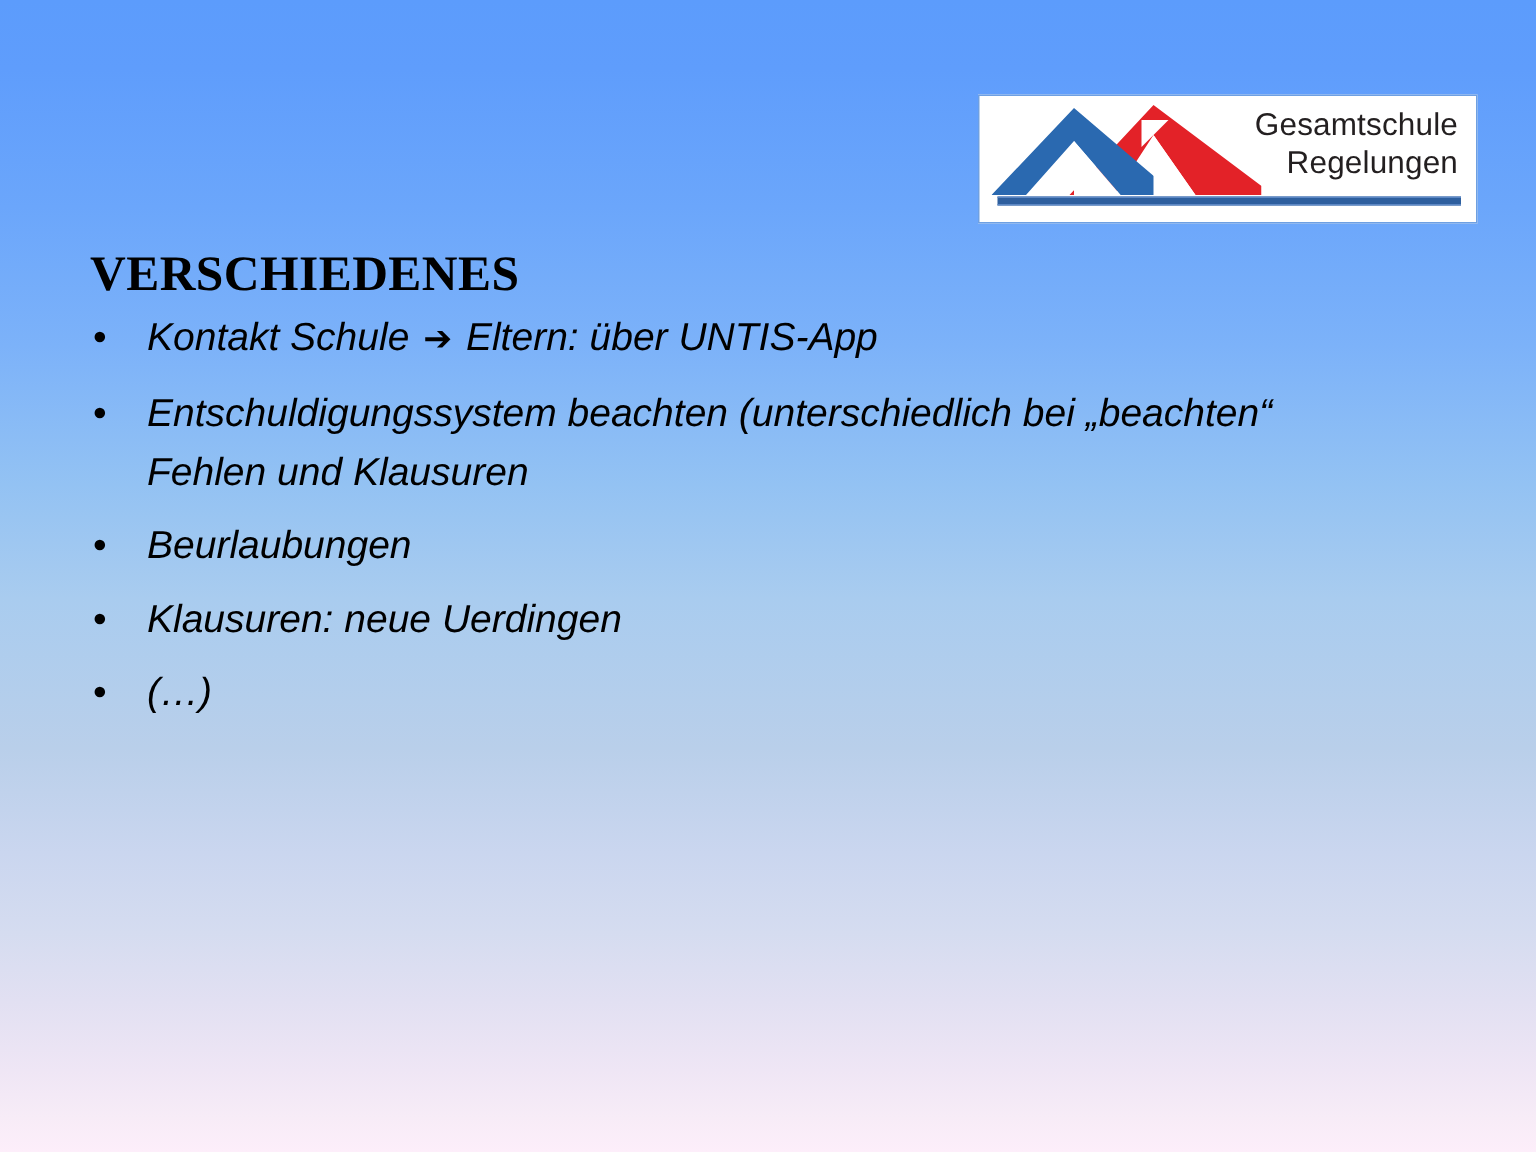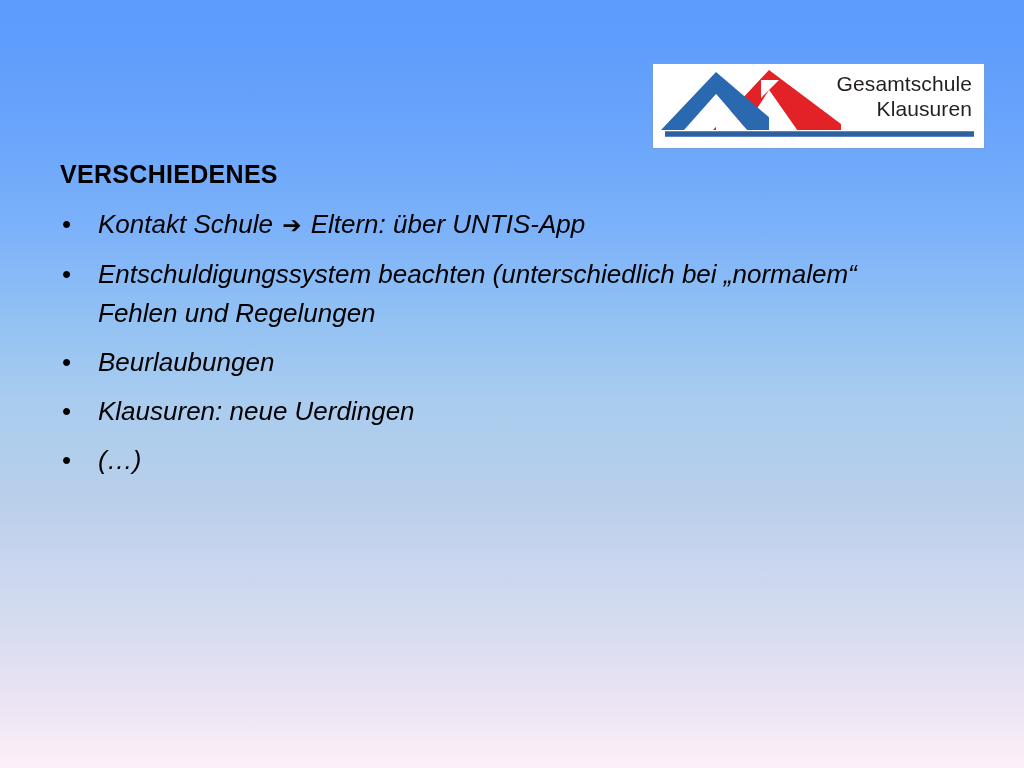--- a/index.html
+++ b/index.html
@@ -75,25 +75,26 @@
     color: #231f20;
     letter-spacing: 0.1px;
   }
   .logo-text div { white-space: nowrap; }
 
   
   .slide-title {
     position: absolute;
     left: 60px;
     top: 143px;
-    font-size: 25px;
+    font-size: 33px;
     font-weight: bold;
     color: #000000;
     letter-spacing: 0.3px;
     white-space: nowrap;
+    font-family: Liberation Serif, serif;
   }
 
   
   .bullet-list {
     position: absolute;
     left: 56px;
     top: 205px;
     width: 860px;
   }
   .bullet-item {
@@ -134,36 +135,36 @@
     <svg class="logo-mark" viewBox="0 0 180 62" aria-hidden="true">
       <polygon points="108,2 180,56 180,62 136,62 108,22 82,62 52,62" fill="#e32228"></polygon>
       <polygon points="55,4 123,62 86,62 55,26 23,62 0,62" fill="#2a69b0"></polygon>
       <polygon points="55,26 86,62 55,62" fill="#ffffff"></polygon>
       <polygon points="108,22 136,62 108,62" fill="#ffffff"></polygon>
       <polygon points="100,12 118,12 100,30" fill="#ffffff"></polygon>
     </svg>
     <div class="logo-rule"></div>
     <div class="logo-text">
       <div>Gesamtschule</div>
-      <div>Klausuren</div>
+      <div>Regelungen</div>
     </div>
   </div>
 
   <h1 class="slide-title">VERSCHIEDENES</h1>
 
   <ul class="bullet-list" style="list-style:none;margin:0;padding:0;">
 
     <li class="bullet-item">
       <span class="bullet-marker">•</span>
       <span class="bullet-text"><span>Kontakt Schule </span><span class="arrow-glyph">➔</span><span> Eltern: über UNTIS-App</span></span>
     </li>
 
     <li class="bullet-item">
       <span class="bullet-marker">•</span>
-      <span class="bullet-text">Entschuldigungssystem beachten (unterschiedlich bei „normalem“ Fehlen und Regelungen</span>
+      <span class="bullet-text">Entschuldigungssystem beachten (unterschiedlich bei „beachten“ Fehlen und Klausuren</span>
     </li>
 
     <li class="bullet-item">
       <span class="bullet-marker">•</span>
       <span class="bullet-text">Beurlaubungen</span>
     </li>
 
     <li class="bullet-item">
       <span class="bullet-marker">•</span>
       <span class="bullet-text">Klausuren: neue Uerdingen</span>

